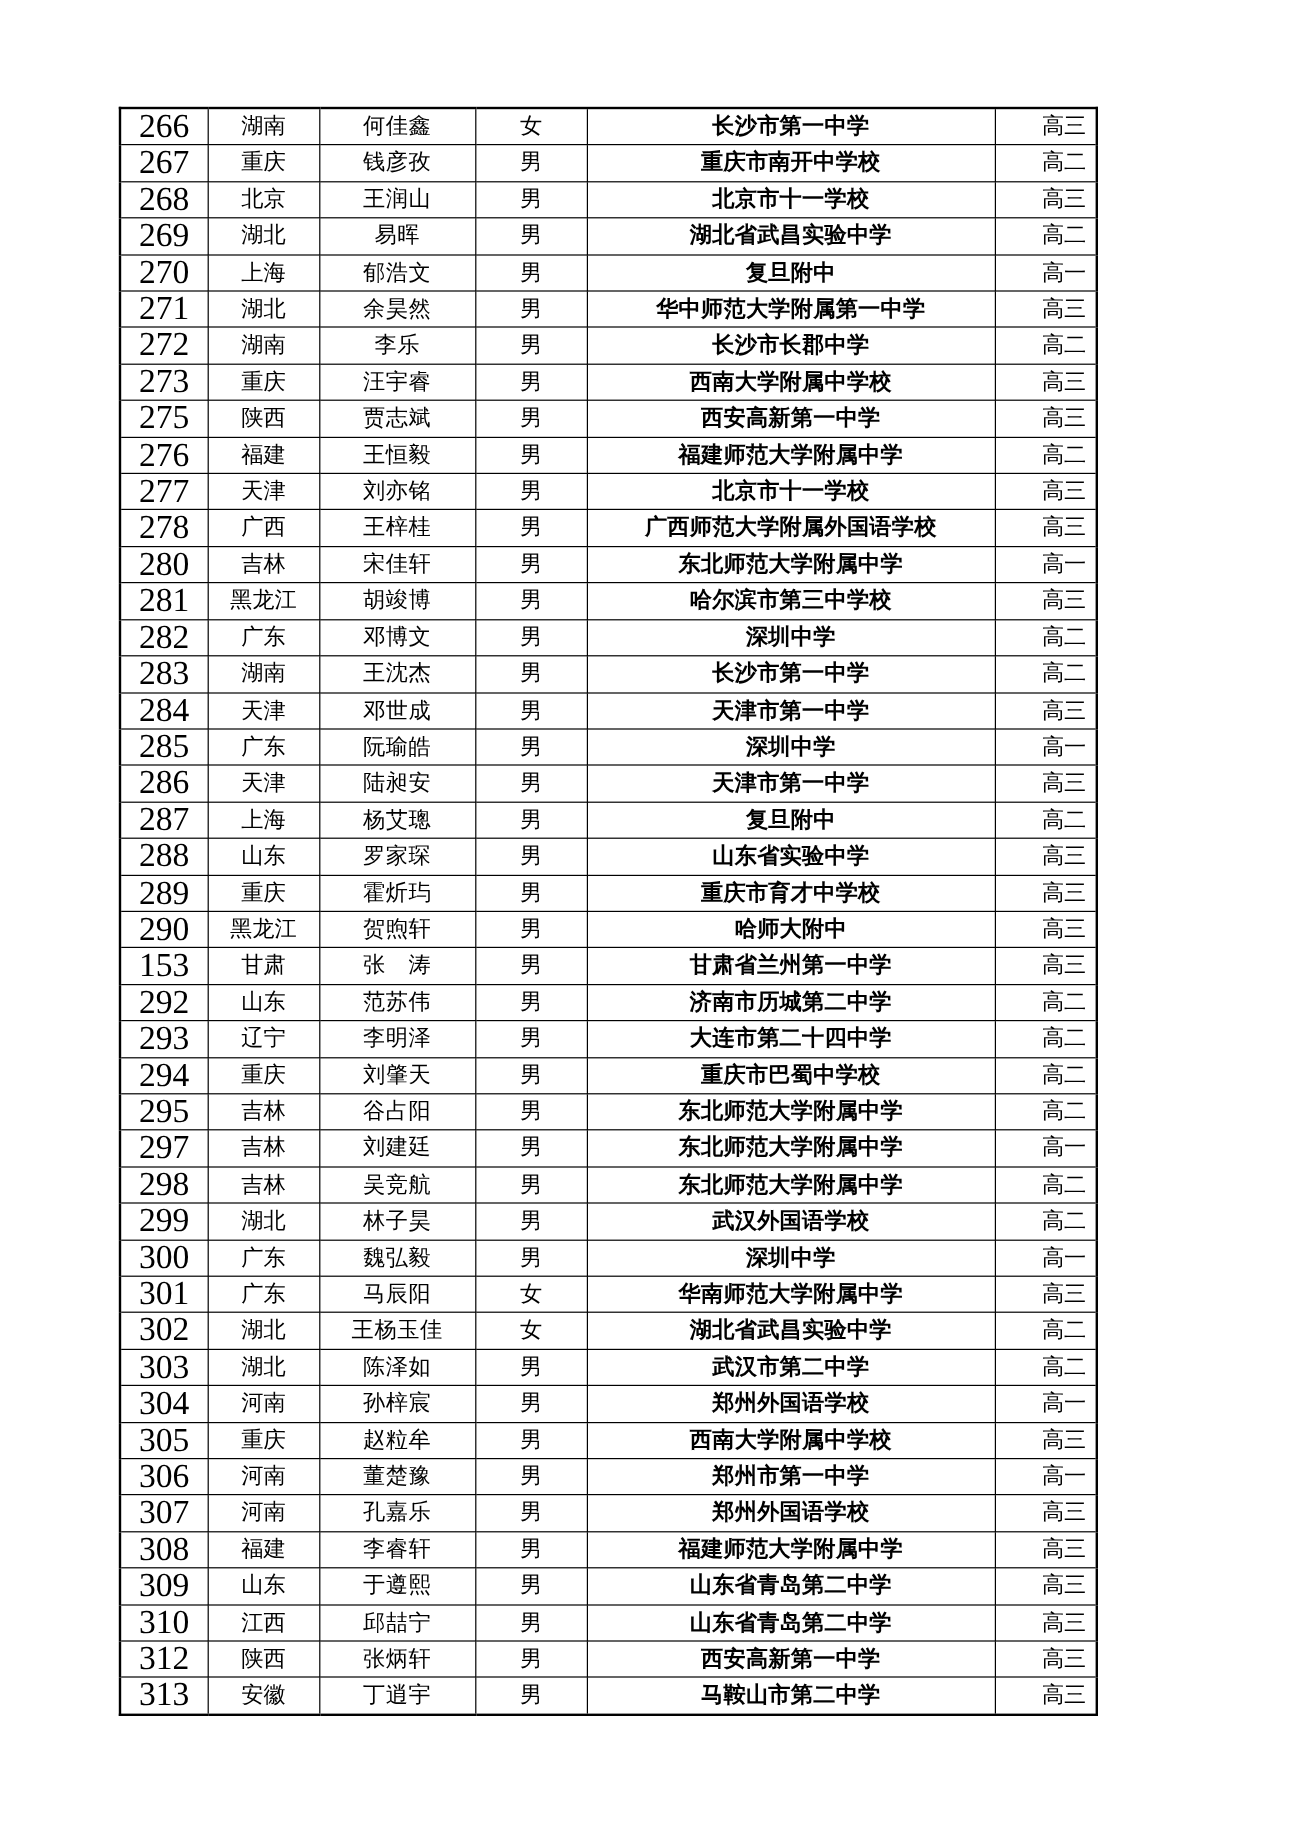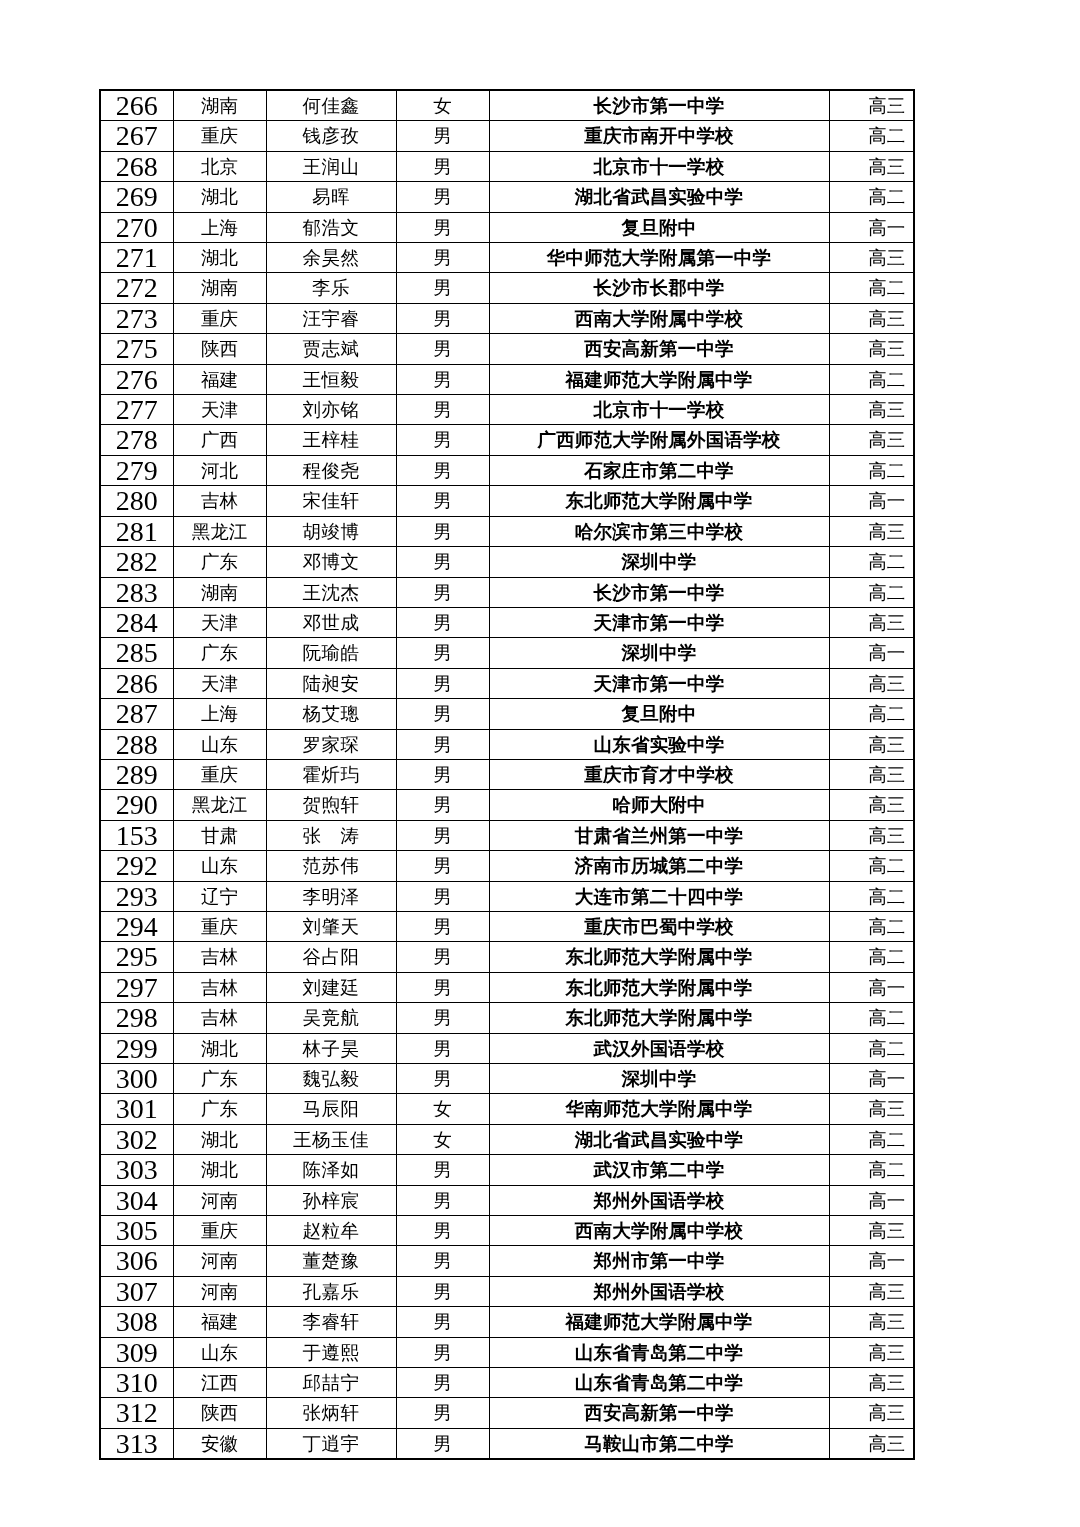--- a/index.html
+++ b/index.html
@@ -184,28 +184,20 @@
           </tr>
           <tr>
             <td class="cell-index">278</td>
             <td class="cell-prov">广西</td>
             <td class="cell-name">王梓桂</td>
             <td class="cell-gender">男</td>
             <td class="cell-school">广西师范大学附属外国语学校</td>
             <td class="cell-grade">高三</td>
           </tr>
           <tr>
-            <td class="cell-index">279</td>
-            <td class="cell-prov">河北</td>
-            <td class="cell-name">程俊尧</td>
-            <td class="cell-gender">男</td>
-            <td class="cell-school">石家庄市第二中学</td>
-            <td class="cell-grade">高二</td>
-          </tr>
-          <tr>
             <td class="cell-index">280</td>
             <td class="cell-prov">吉林</td>
             <td class="cell-name">宋佳轩</td>
             <td class="cell-gender">男</td>
             <td class="cell-school">东北师范大学附属中学</td>
             <td class="cell-grade">高一</td>
           </tr>
           <tr>
             <td class="cell-index">281</td>
             <td class="cell-prov">黑龙江</td>

